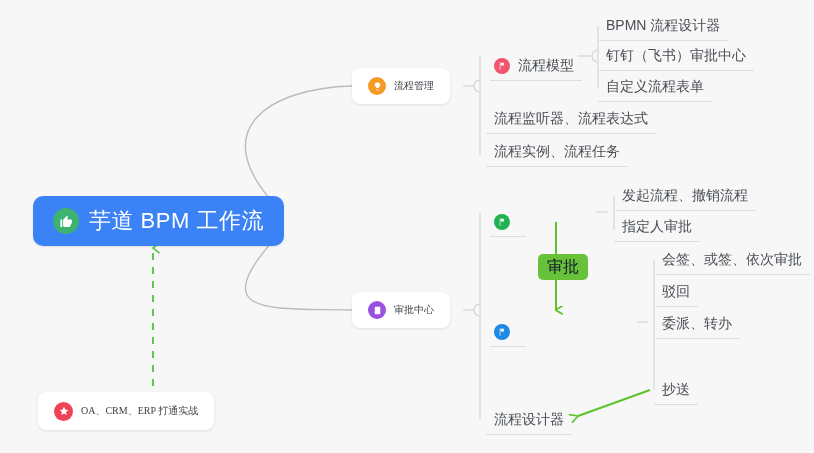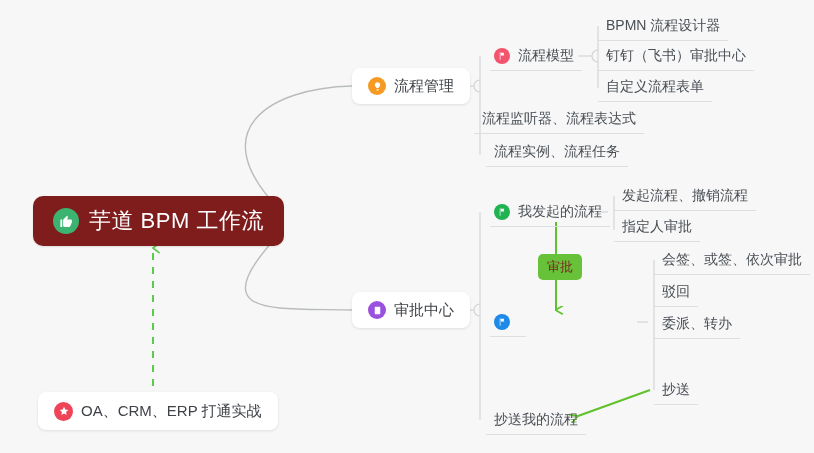--- a/index.html
+++ b/index.html
@@ -28,21 +28,21 @@
   .node {
     position: absolute;
     box-sizing: border-box;
     display: flex;
     align-items: center;
     white-space: nowrap;
   }
 
   
   .root {
-    background: #7f1d1d;
+    background: #3b82f6;
     border-radius: 10px;
     padding: 0 20px;
     height: 50px;
     box-shadow: 0 1px 2px rgba(0,0,0,0.10);
   }
   .root .label {
     color: #ffffff;
     font-size: 22px;
     letter-spacing: 0.5px;
   }
@@ -50,35 +50,37 @@
   
   .card {
     background: #ffffff;
     border-radius: 8px;
     padding: 0 16px;
     height: 36px;
     box-shadow: 0 1px 3px rgba(0,0,0,0.10);
   }
   .card .label {
     color: #3f4348;
-    font-size: 15px;
+    font-size: 10px;
+    font-family: Liberation Serif, serif;
   }
 
   
   .leaf {
     height: 30px;
     padding: 0 8px 0 8px;
     border-bottom: 1px solid #dcdfe2;
   }
   .leaf .label {
     color: #4a4f55;
     font-size: 14px;
   }
   .leaf.with-icon {
     padding-left: 4px;
+    margin-top: 10px;
   }
 
   
   .ico {
     width: 18px;
     height: 18px;
     border-radius: 50%;
     margin-right: 8px;
     flex: 0 0 auto;
     display: inline-flex;
@@ -97,22 +99,22 @@
     position: absolute;
     background: #67c23a;
     border-radius: 5px;
     height: 26px;
     padding: 0 9px;
     display: flex;
     align-items: center;
     justify-content: center;
   }
   .pill .label {
-    color: #7f1d1d;
-    font-size: 13px;
+    color: #0f172a;
+    font-size: 16px;
   }
 </style>
 </head>
 <body>
 
 <div id="canvas">
 
   <svg id="wires" viewBox="0 0 814 453" xmlns="http://www.w3.org/2000/svg">
 
     <path d="M 282 212 C 200 130 270 88 352 86" fill="none" stroke="#b9bcbe" stroke-width="1.4"></path>
@@ -189,21 +191,21 @@
   <div class="node leaf" style="left:598px; top:11px;">
     <span class="label">BPMN 流程设计器</span>
   </div>
   <div class="node leaf" style="left:598px; top:41px;">
     <span class="label">钉钉（飞书）审批中心</span>
   </div>
   <div class="node leaf" style="left:598px; top:72px;">
     <span class="label">自定义流程表单</span>
   </div>
 
-  <div class="node leaf" style="left:474px; top:104px;">
+  <div class="node leaf" style="left:486px; top:104px;">
     <span class="label">流程监听器、流程表达式</span>
   </div>
   <div class="node leaf" style="left:486px; top:137px;">
     <span class="label">流程实例、流程任务</span>
   </div>
 
   <div class="node card" style="left:352px; top:292px;">
     <span class="ico" style="background:#9b51e0;">
       <svg viewBox="0 0 24 24" width="11" height="11" aria-hidden="true">
         <path fill="#ffffff" d="M7 4h10c.55 0 1 .45 1 1v14c0 .55-.45 1-1 1H7c-.55 0-1-.45-1-1V5c0-.55.45-1 1-1zm2 4h6v1.8H9zm0 4h6v1.8H9z"></path>
@@ -211,21 +213,20 @@
     </span>
     <span class="label">审批中心</span>
   </div>
 
   <div class="node leaf with-icon" style="left:490px; top:197px;">
     <span class="ico" style="background:#21b352; width:16px; height:16px;">
       <svg viewBox="0 0 24 24" width="10" height="10" aria-hidden="true">
         <path fill="#ffffff" d="M6.6 3.2h1.6v17.6H6.6zM9.3 4h8.3l-1.9 3.4 1.9 3.4H9.3z"></path>
       </svg>
     </span>
-    <span class="label">我发起的流程</span>
   </div>
 
   <div class="node leaf" style="left:614px; top:181px;">
     <span class="label">发起流程、撤销流程</span>
   </div>
   <div class="node leaf" style="left:614px; top:212px;">
     <span class="label">指定人审批</span>
   </div>
 
   <div class="node leaf with-icon" style="left:490px; top:307px;">
@@ -243,21 +244,21 @@
     <span class="label">驳回</span>
   </div>
   <div class="node leaf" style="left:654px; top:309px;">
     <span class="label">委派、转办</span>
   </div>
   <div class="node leaf" style="left:654px; top:375px;">
     <span class="label">抄送</span>
   </div>
 
   <div class="node leaf" style="left:486px; top:405px;">
-    <span class="label">抄送我的流程</span>
+    <span class="label">流程设计器</span>
   </div>
 
   <div class="pill" style="left:538px; top:254px;">
     <span class="label">审批</span>
   </div>
 
   <div class="node card" style="left:38px; top:392px; height:38px;">
     <span class="ico" style="background:#ef4358; width:19px; height:19px;">
       <svg viewBox="0 0 24 24" width="12" height="12" aria-hidden="true">
         <path fill="#ffffff" d="M12 3.6l2.6 5.4 5.9.85-4.3 4.15 1.02 5.9L12 17.1l-5.22 2.8 1.02-5.9-4.3-4.15 5.9-.85z"></path>

